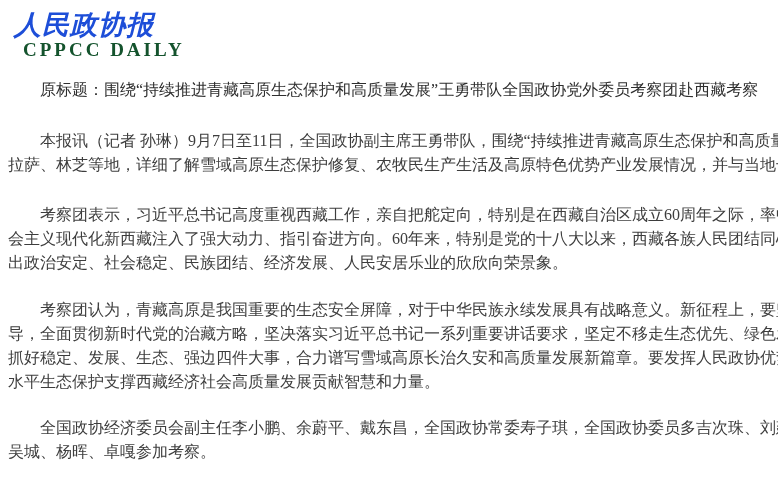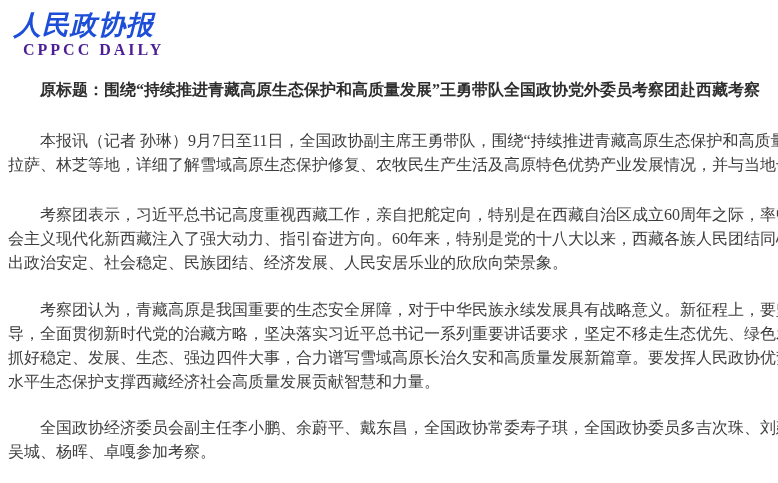--- a/index.html
+++ b/index.html
@@ -25,22 +25,22 @@
   .logo-cn {
     color: #1d4ed8;
     font-size: 27px;
     line-height: 34px;
     font-weight: bold;
     font-style: italic;
     letter-spacing: 1px;
     white-space: nowrap;
   }
   .logo-en {
-    color: #4c1d95;
-    font-size: 16px;
+    color: #14532d;
+    font-size: 19px;
     line-height: 15px;
     font-weight: bold;
     letter-spacing: 3px;
     padding-left: 9px;
     white-space: nowrap;
   }
   
   .article {
     position: absolute;
     left: 8px;
@@ -53,21 +53,21 @@
     line-height: 24px;
     color: #3d3d3d;
   }
   .indent {
     text-indent: 32px;
   }
   .headline {
     position: absolute;
     left: 0;
     top: 78px;
-    font-weight: bold;
+    font-weight: normal;
     color: #2e2e2e;
   }
   .para { position: absolute; left: 0; }
   .p1 { top: 129px; }
   .p2 { top: 203px; }
   .p3 { top: 298px; }
   .p4 { top: 416px; }
 </style>
 </head>
 <body>

